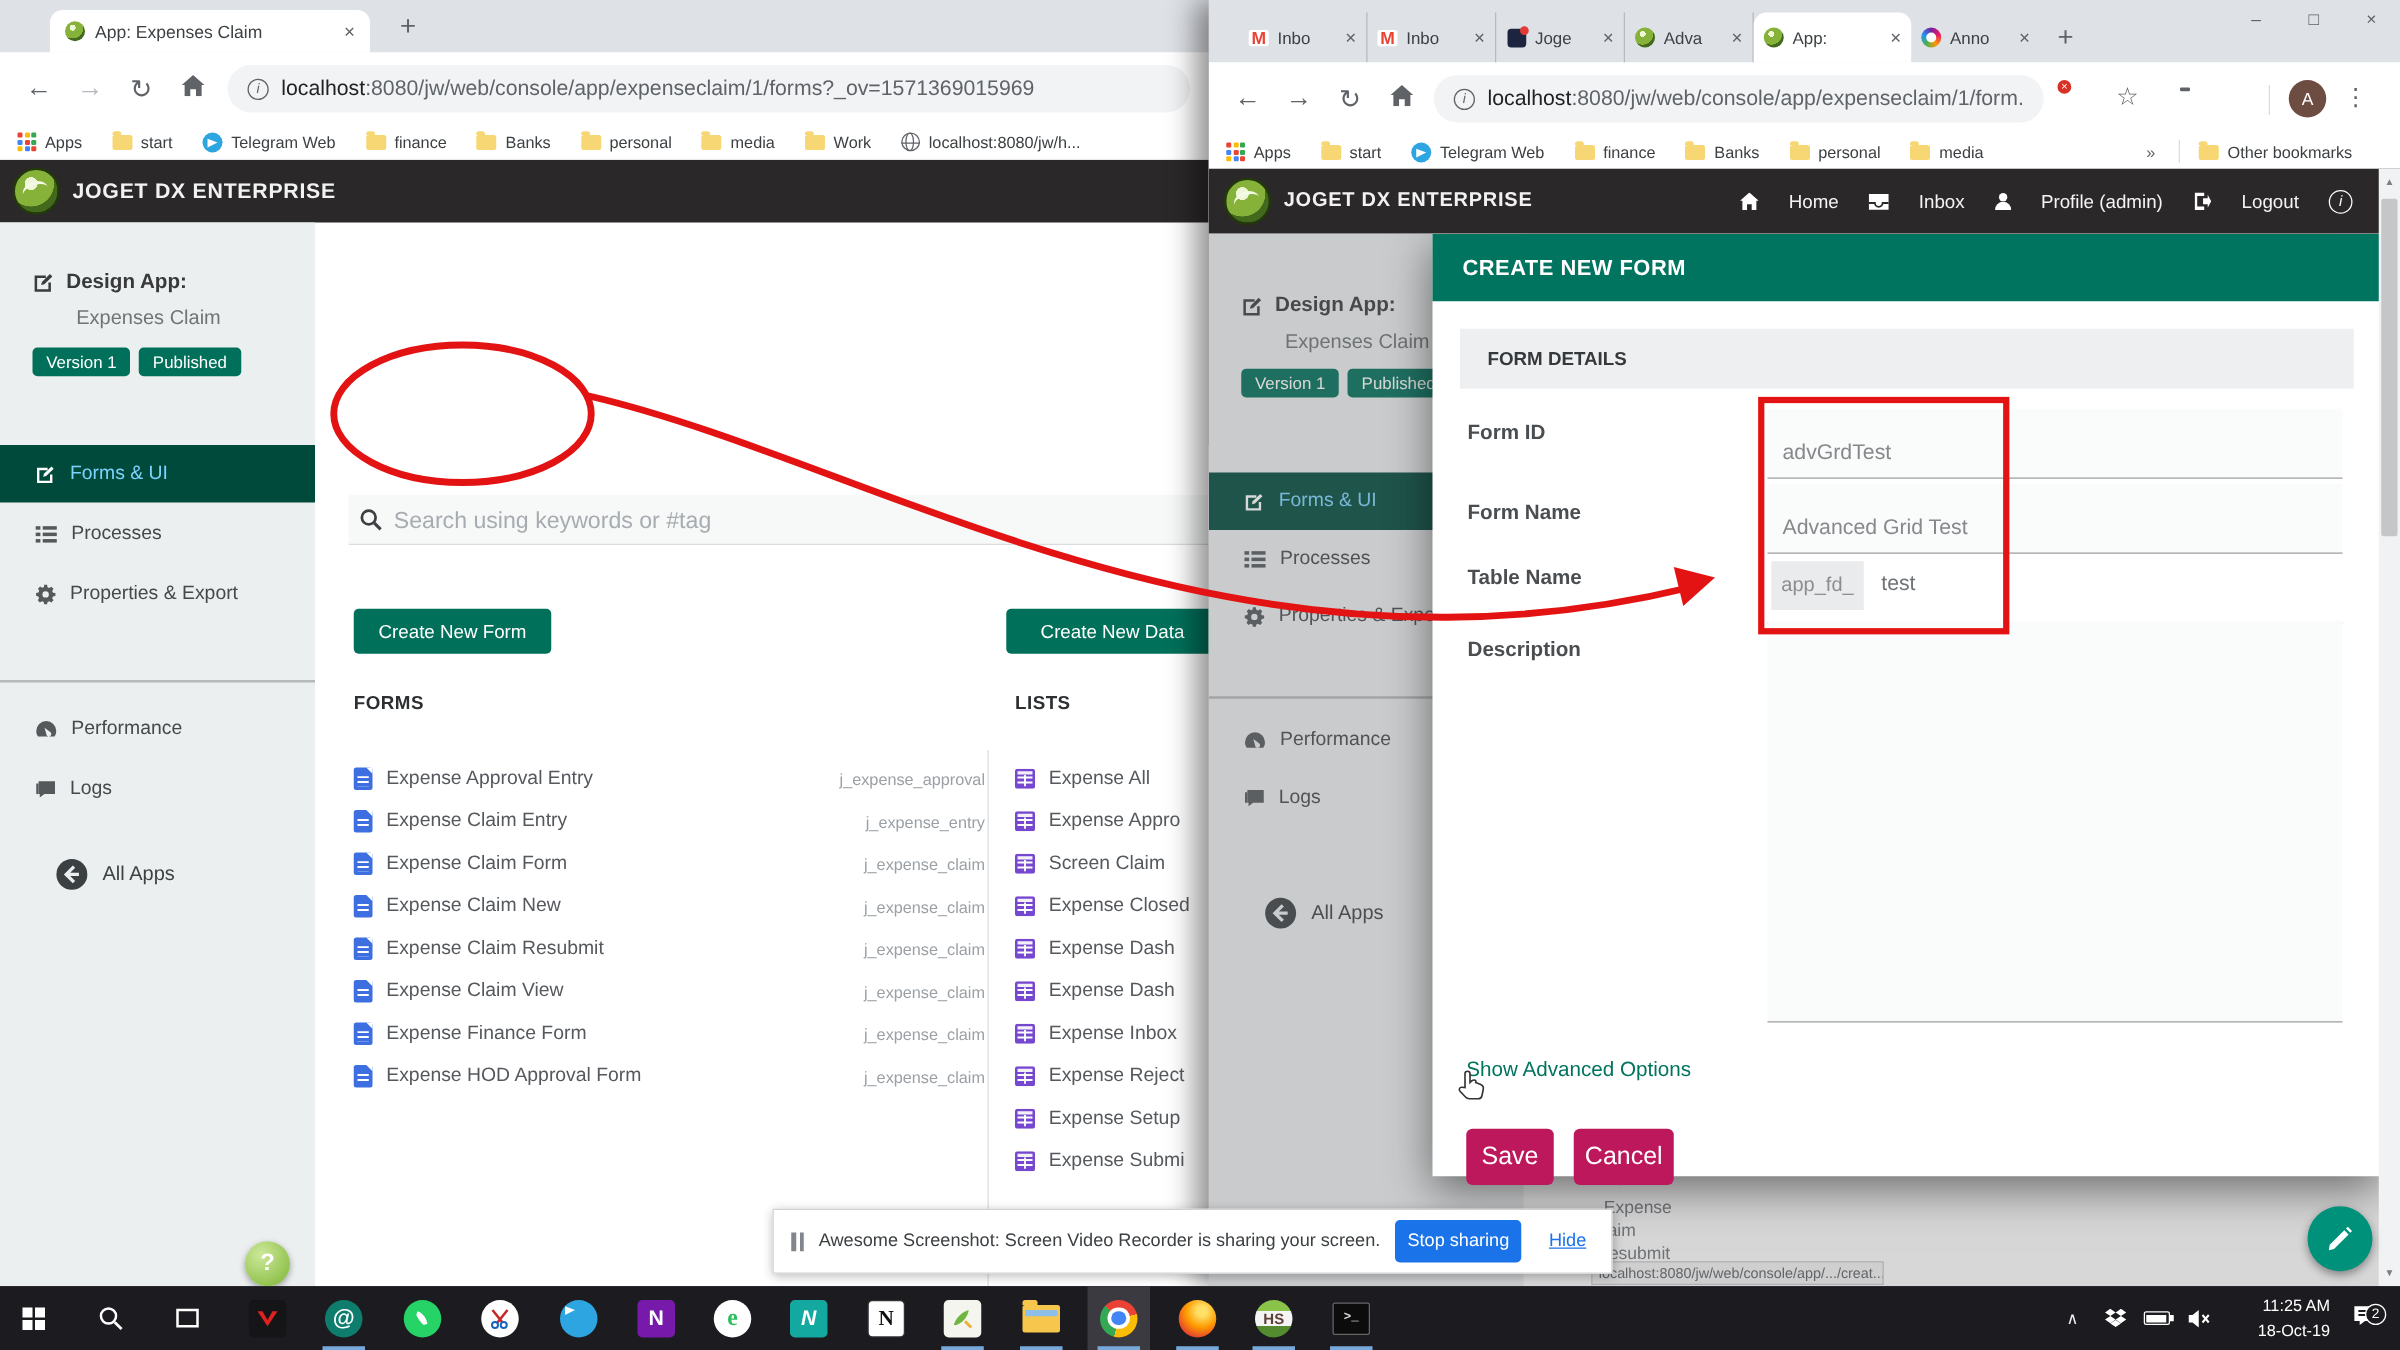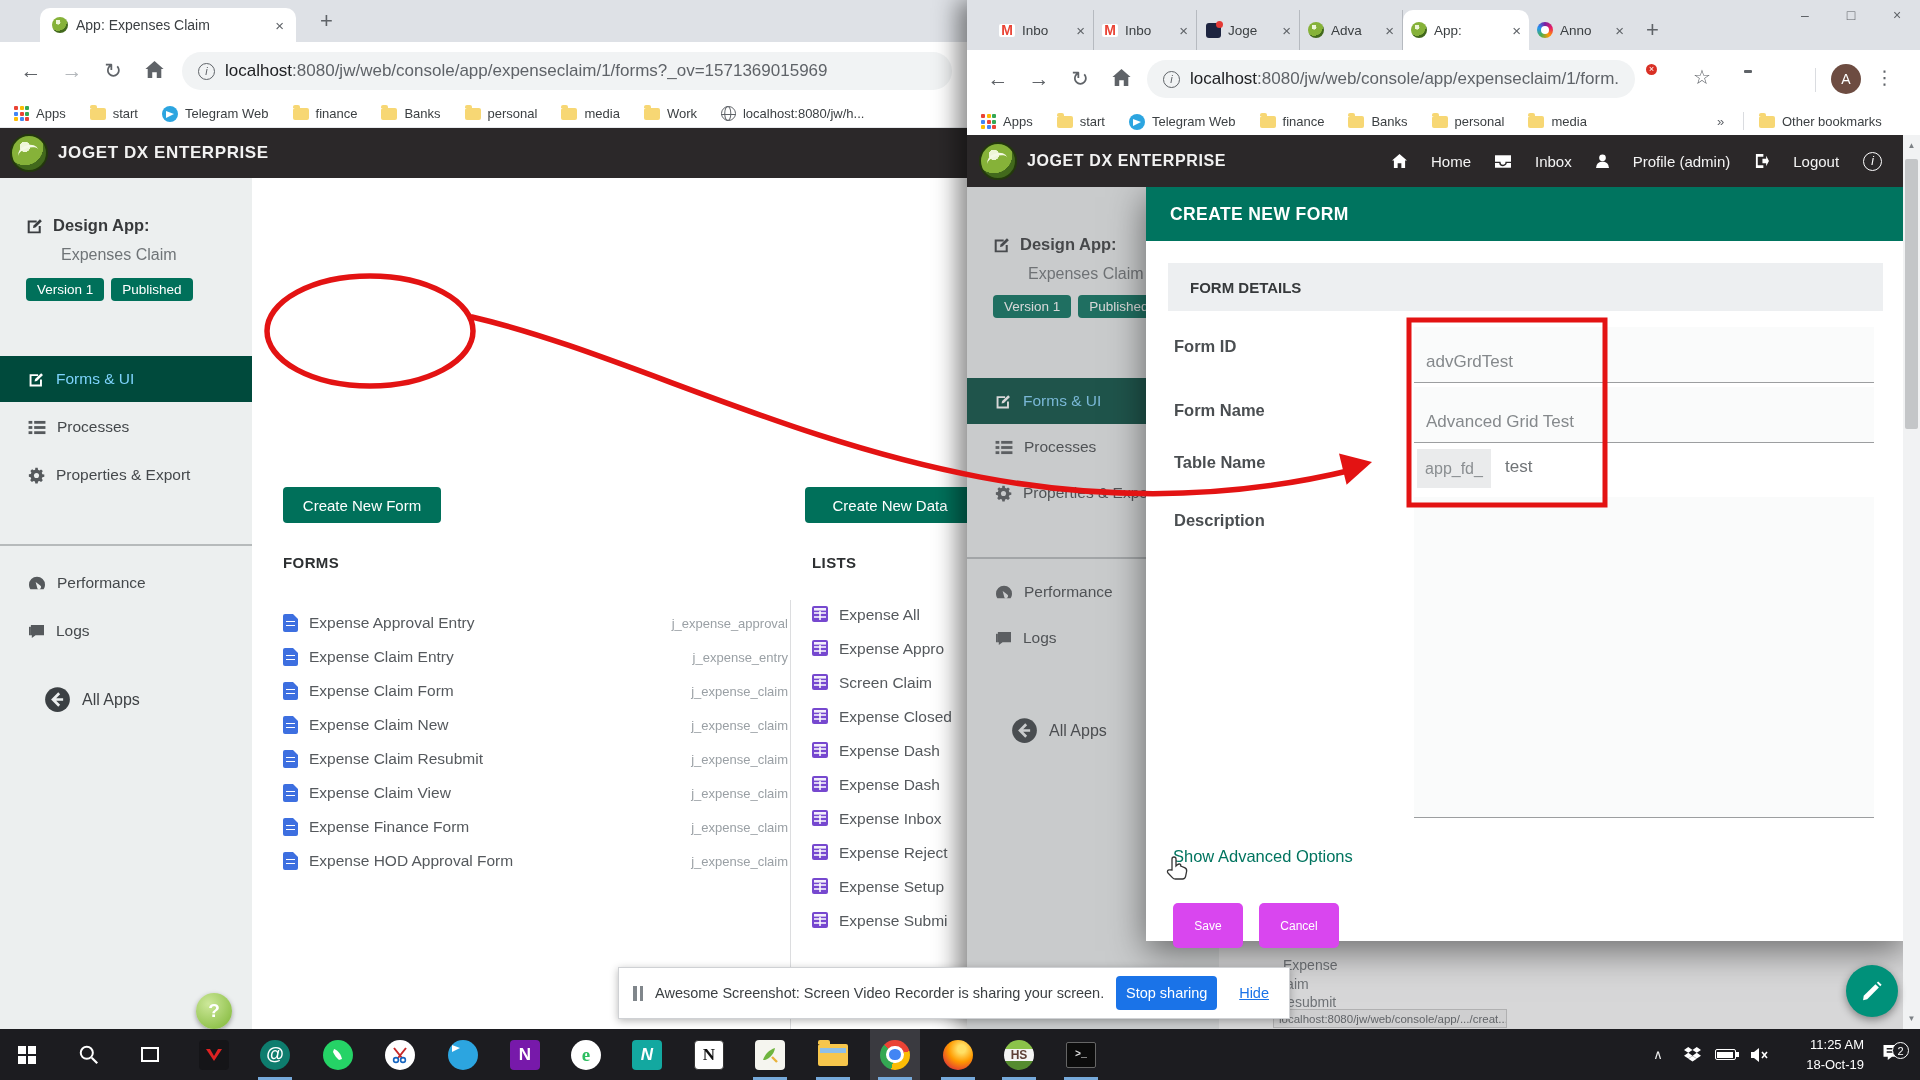--- a/index.html
+++ b/index.html
@@ -62,21 +62,21 @@
 #lw-content{position:absolute;left:252px;top:178px;right:0;bottom:0;background:#fff;overflow:hidden}
 .searchbar{position:absolute;left:27px;top:40px;width:700px;height:40px;background:#f7f8f8;border-bottom:1px solid #dadcdd;display:flex;align-items:center;gap:8px;padding:0 8px}
 .searchbar input{border:0;outline:0;background:transparent;font-size:18.5px;color:#333;flex:1;font-family:"Liberation Sans",sans-serif}
 .searchbar input::placeholder{color:#a7acb0}
 .tealbtn{background:#00705a;color:#fff;border:0;border-radius:4px;font-size:15px;font-family:"Liberation Sans",sans-serif;display:flex;align-items:center;justify-content:center}
 #btn-create-form{position:absolute;left:31px;top:131px;width:158px;height:36px}
 #btn-create-data{position:absolute;left:553px;top:131px;width:170px;height:36px}
 .colhead{position:absolute;font-size:15px;font-weight:bold;color:#2d3032;letter-spacing:.4px}
 .rowlist{position:absolute;display:flex;flex-direction:column}
 .frow{display:flex;align-items:center;height:34px;width:505px}
-.lrow{display:flex;align-items:flex-start;height:34px;width:240px;white-space:nowrap}
+.lrow{display:flex;align-items:center;height:34px;width:240px;white-space:nowrap}
 .rowname{font-size:15.5px;color:#55595d;margin-left:11px;white-space:nowrap}
 .rowtable{margin-left:auto;font-size:13px;color:#9aa0a5}
 .ic-doc{width:15px;height:18px;background:#3d6fe0;border-radius:2px;position:relative;flex:0 0 auto}
 .ic-doc::before{content:"";position:absolute;right:0;top:0;border-top:5px solid #fff;border-left:5px solid transparent}
 .ic-doc::after{content:"";position:absolute;left:3px;right:3px;top:7px;height:8px;background:repeating-linear-gradient(#fff 0 1.5px,transparent 1.5px 4px)}
 .vdiv{position:absolute;left:538px;top:244px;height:442px;width:1px;background:#dcdddf}
 #help-fab{position:absolute;left:196px;top:815px;width:36px;height:36px;border-radius:50%;background:radial-gradient(circle at 35% 30%,#cde89a,#7cb533);color:#fff;font-weight:bold;font-size:19px;display:flex;align-items:center;justify-content:center;box-shadow:0 2px 5px rgba(0,0,0,.35)}
 
 .rtab{display:flex;align-items:center;gap:7px;padding:0 8px;height:40px;width:103px;color:#3c4043;border-right:1px solid #b6bac0}
 .rtab .tab-title{font-size:13.5px}
@@ -106,21 +106,21 @@
 .dim{position:absolute;inset:0;background:rgba(110,112,114,.28);z-index:5}
 .modal{position:absolute;left:179px;top:0;width:759px;height:754px;background:#fff;z-index:10;box-shadow:0 10px 34px rgba(0,0,0,.5)}
 .modal-header{position:absolute;left:0;top:0;right:0;height:54px;background:#00745f;color:#fff;display:flex;align-items:center;padding-left:24px;font-size:17.5px;font-weight:bold;letter-spacing:.4px}
 .section-bar{position:absolute;left:22px;right:22px;top:76px;height:48px;background:#edeff1;display:flex;align-items:center;padding-left:22px;font-size:15px;font-weight:bold;color:#36393b}
 .flabel{position:absolute;left:28px;font-size:16.5px;font-weight:bold;color:#4a4e51}
 .finput{position:absolute;left:268px;width:460px;background:#fafbfb;border-bottom:1px solid #9c9ea0;display:flex;align-items:flex-end;padding:0 0 10px 12px;font-size:17px;color:#85898c}
 .prefixbox{position:absolute;left:271px;top:262px;width:74px;height:39px;background:#eaebec;color:#8a8e91;font-size:16px;display:flex;align-items:center;justify-content:center}
 .tnval{position:absolute;left:359px;top:270px;font-size:17px;color:#707477}
 .tnline{position:absolute;left:268px;top:311px;width:460px;height:1px;background:#9c9ea0}
 .advlink{position:absolute;left:27px;top:660px;font-size:16.5px;color:#00745f}
-.modal-btn{position:absolute;top:716px;height:45px;background:#d946ef;color:#fff;font-size:12px;border:0;border-radius:5px;font-family:"Liberation Sans",sans-serif}
+.modal-btn{position:absolute;top:716px;height:45px;background:#be185d;color:#fff;font-size:20px;border:0;border-radius:5px;font-family:"Liberation Sans",sans-serif}
 .frag{position:absolute;font-size:14px;color:#6f7478;z-index:3;white-space:nowrap}
 .statuspill{position:absolute;left:306px;top:822px;width:234px;height:19px;background:#f4f4f4;border:1px solid #c9c9c9;font-size:11.5px;color:#5c6064;display:flex;align-items:center;padding:0 5px;z-index:3;white-space:nowrap;overflow:hidden}
 .scrollbar{position:absolute;right:0;top:135px;bottom:0;width:17px;background:#f1f2f3;z-index:12}
 .scrollbar .thumb{position:absolute;left:2px;right:2px;top:24px;height:270px;background:#c4c6c8;border-radius:2px}
 .scrollbar .sarrow{position:absolute;left:0;right:0;text-align:center;font-size:8px;color:#7c8085}
 
 #share-banner{position:absolute;left:618px;top:967px;width:672px;height:52px;background:#fff;border:1px solid #cfd1d4;box-shadow:0 2px 8px rgba(0,0,0,.28);display:flex;align-items:center;padding:0 14px;gap:12px;z-index:60}
 .pausebars{display:flex;gap:3px}
 .pausebars i{width:3.5px;height:15px;background:#80868b}
 #share-banner p{font-size:14.5px;color:#3c4043;white-space:nowrap}
@@ -281,20 +281,27 @@
       </div>
       <div class="allapps" style="left:44px;top:508px">
         <svg width="27" height="27" viewBox="0 0 24 24">
             <circle cx="12" cy="12" r="11" fill="#3b4043"></circle>
             <path d="M13.5 6.5 8 12l5.5 5.5M8 12h9" stroke="#ecefef" stroke-width="2.4" fill="none"></path>
           </svg>
         <span>All Apps</span>
       </div>
     </div>
     <div id="lw-content">
+      <div class="searchbar">
+        <svg width="20" height="20" viewBox="0 0 20 20" style="color:#3c4043">
+            <circle cx="8" cy="8" r="5.5" fill="none" stroke="currentColor" stroke-width="2.2"></circle>
+            <path d="m12.5 12.5 5 5" stroke="currentColor" stroke-width="2.6"></path>
+          </svg>
+        <input type="text" placeholder="Search using keywords or #tag" style="">
+      </div>
       <button class="tealbtn" id="btn-create-form">Create New Form</button>
       <div class="colhead" style="left:31px;top:198px">FORMS</div>
       <div class="rowlist" style="left:31px;top:250px">
         <div class="frow">
             <i class="ic-doc"></i>
             <span class="rowname">Expense Approval Entry</span>
             <span class="rowtable">j_expense_approval</span>
           </div>
         <div class="frow">
             <i class="ic-doc"></i>

